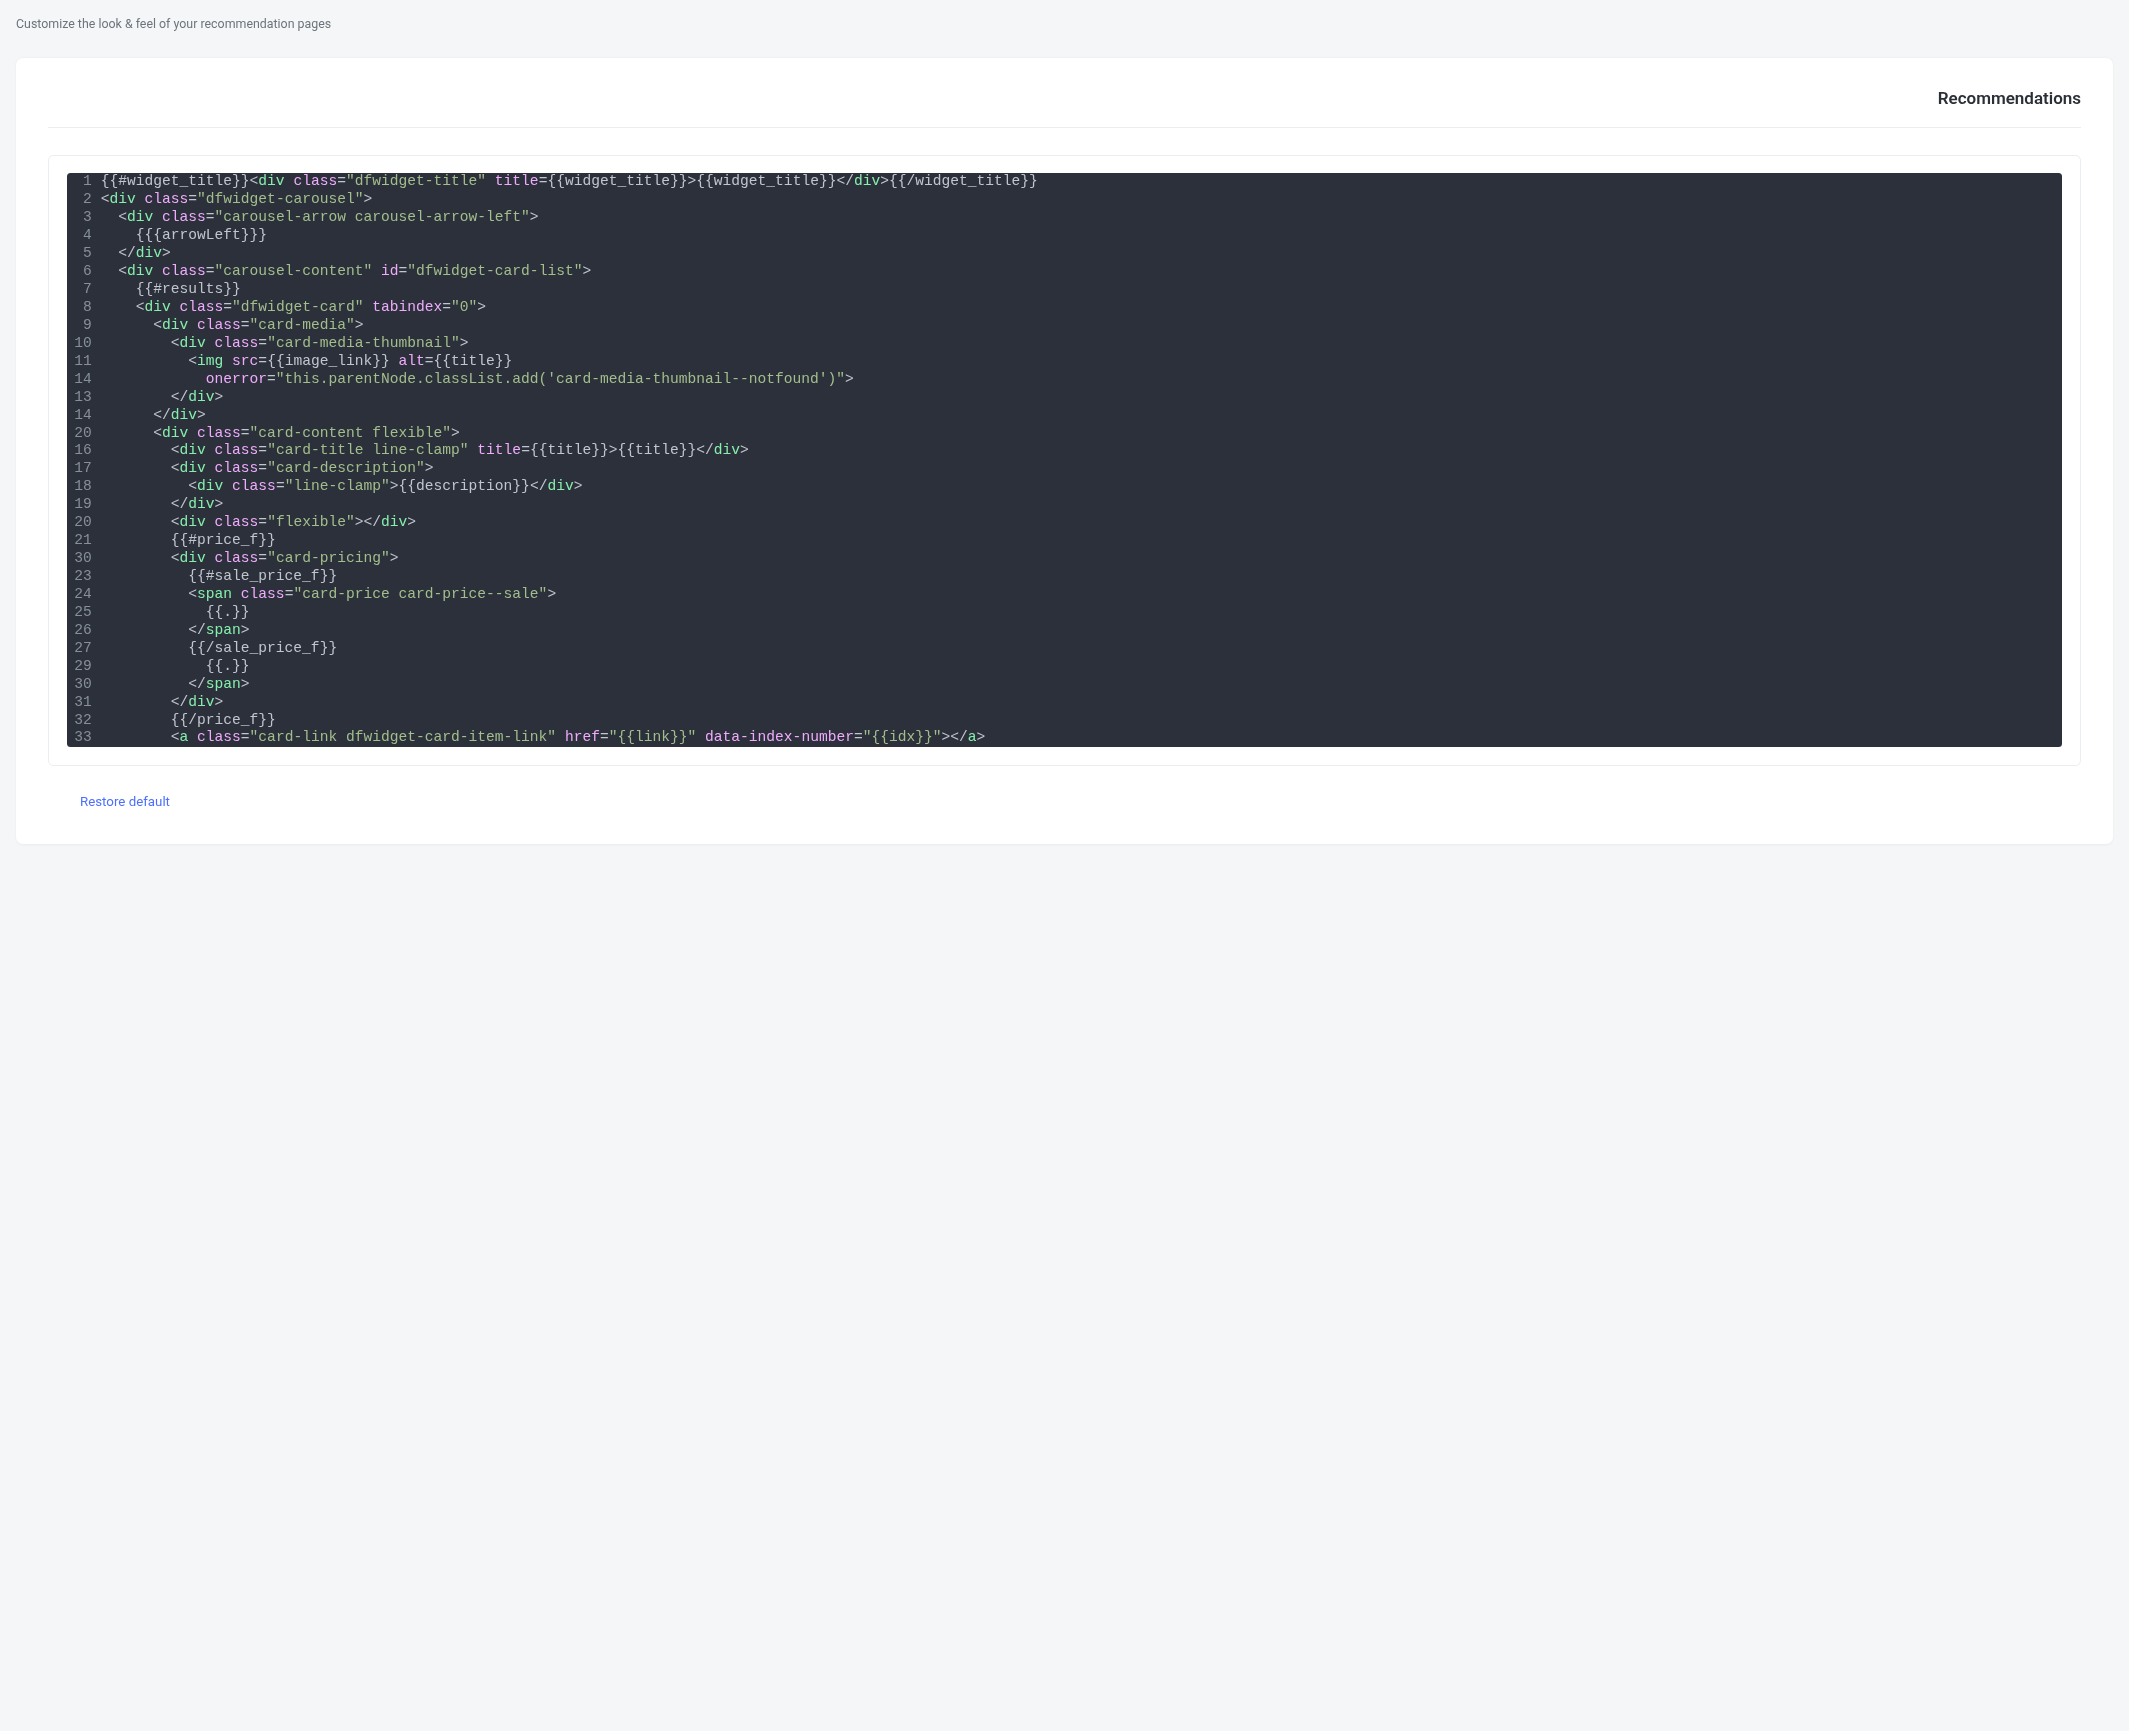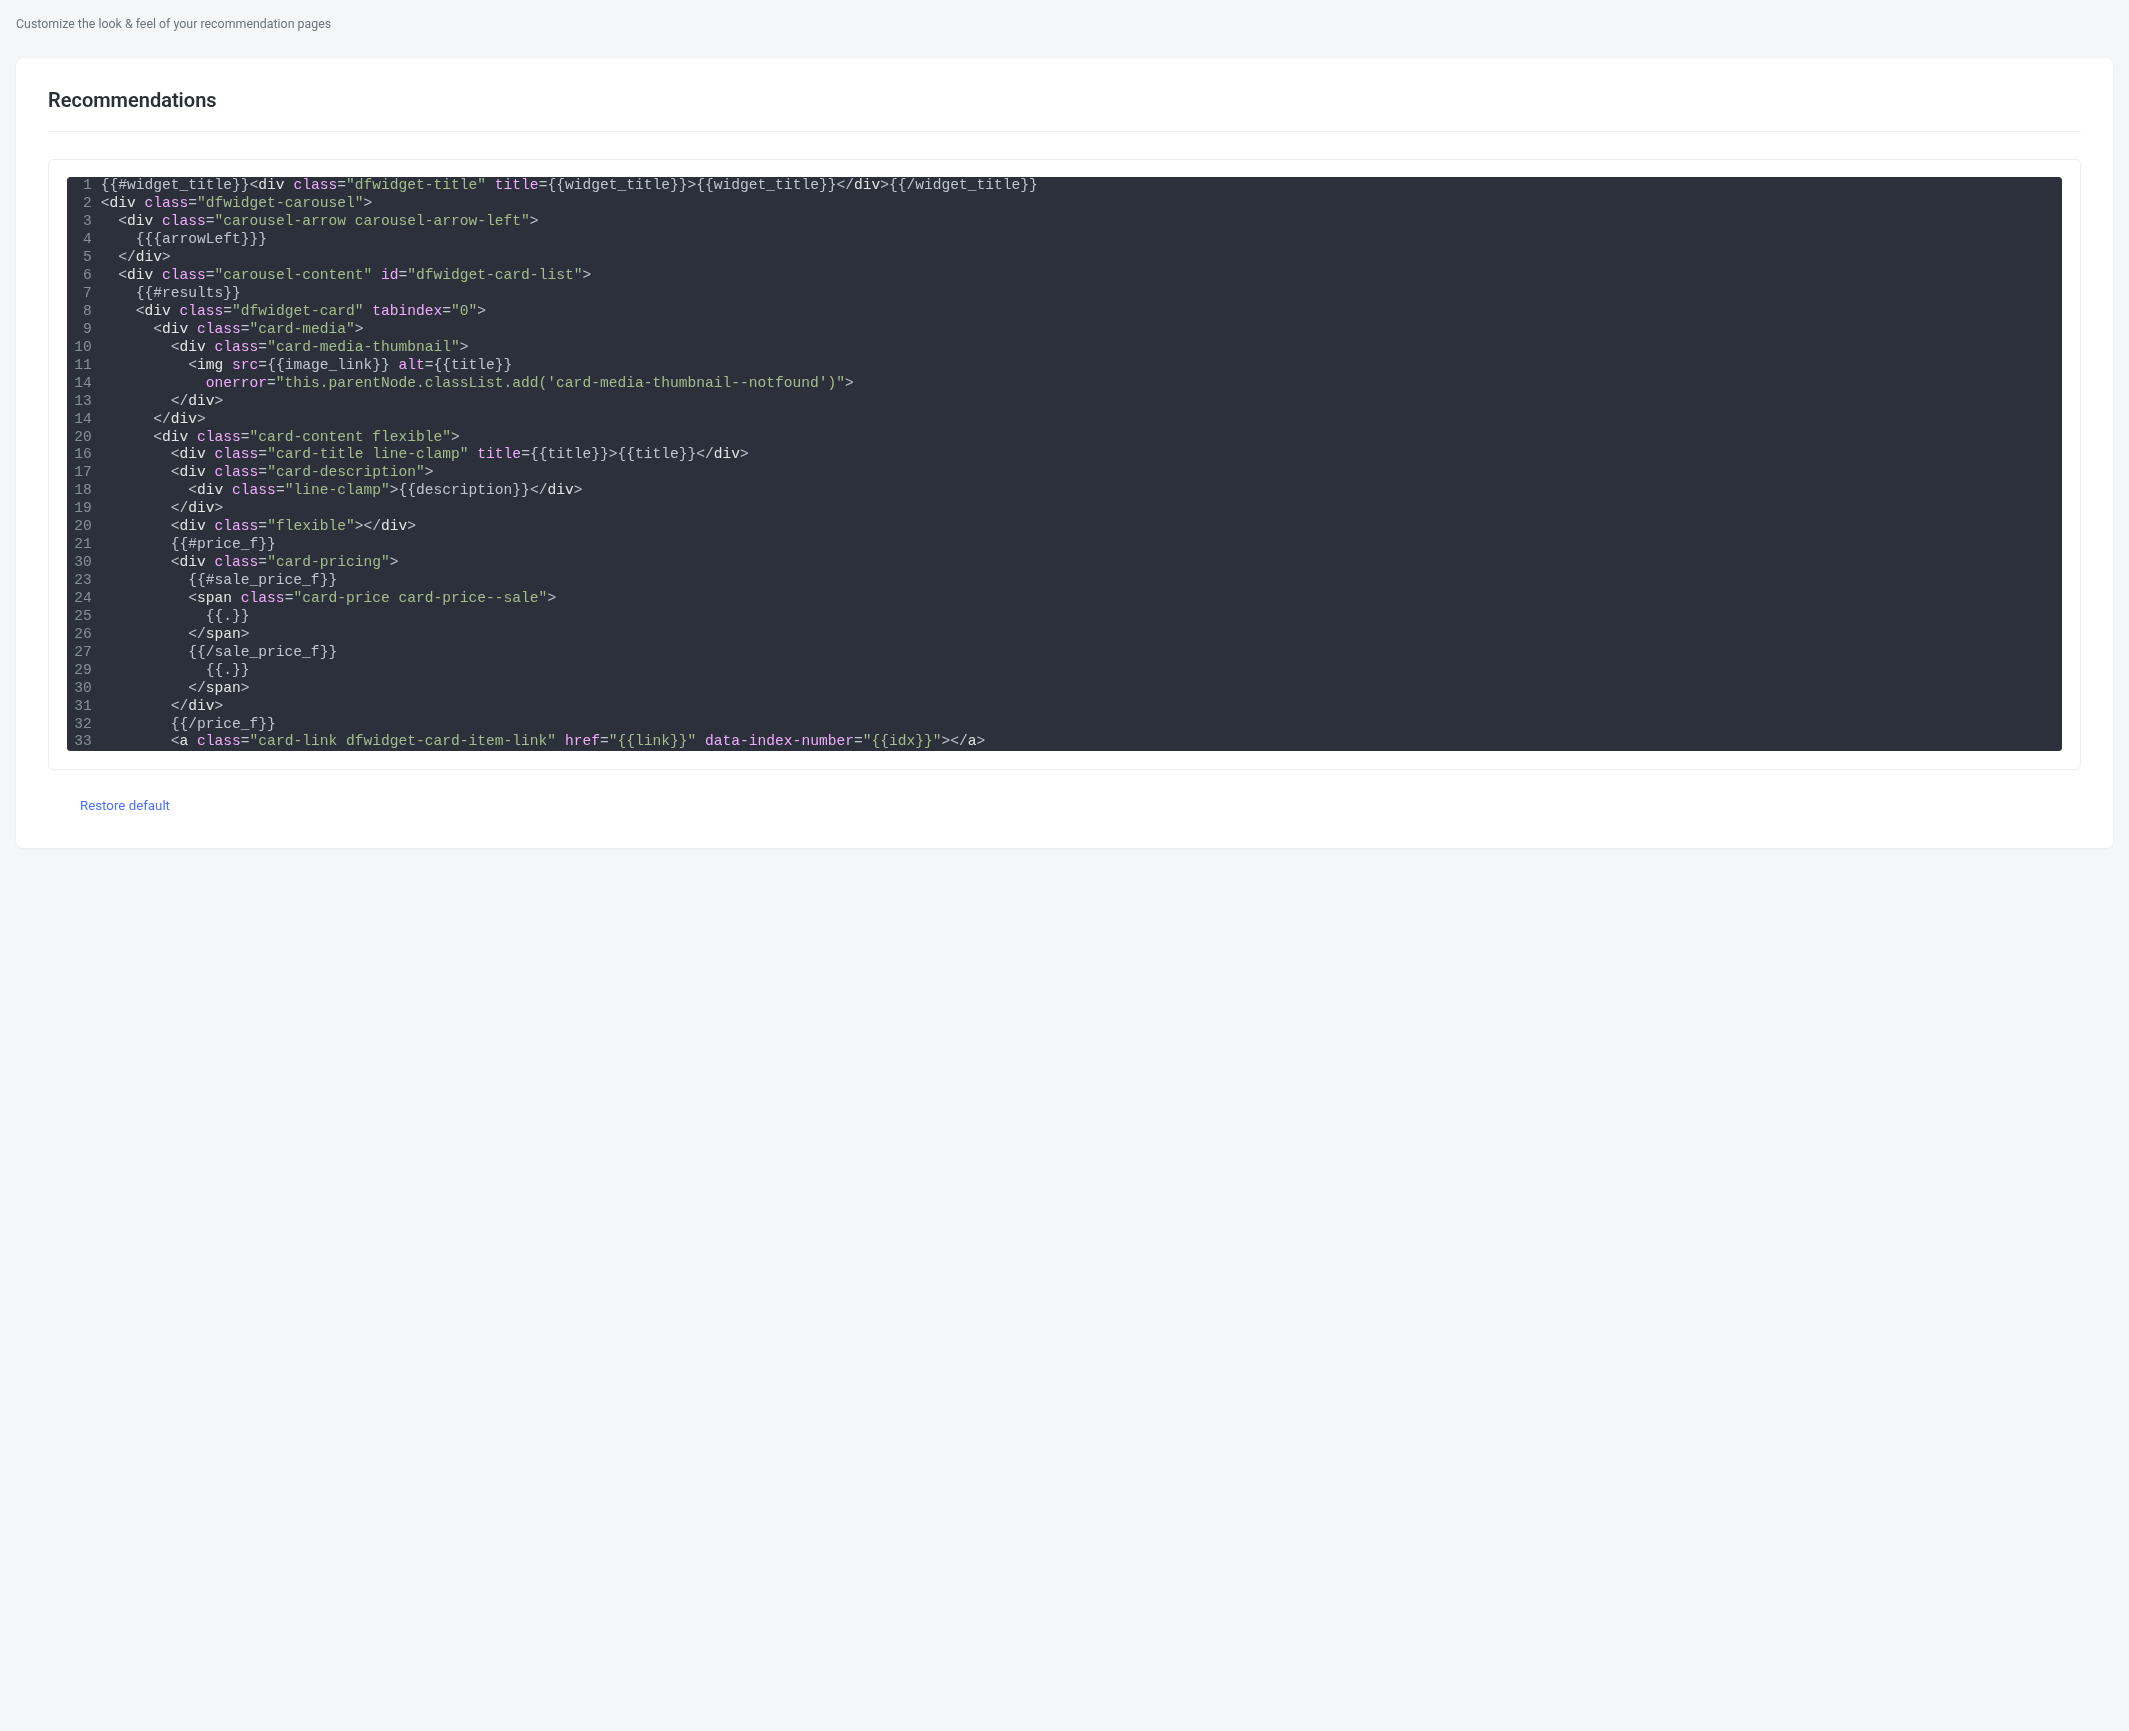--- a/index.html
+++ b/index.html
@@ -22,26 +22,27 @@
       margin-bottom: 26.6px;
     }
     .card {
       background: #fff;
       border-radius: 7px;
       box-shadow: 0 0.9px 2.7px rgba(0,0,0,0.05);
       padding: 30px 32px 35px 32px;
       margin-bottom: 17.7px;
     }
     .card-title {
-      font-size: 20px;
+      font-size: 17px;
       font-weight: 600;
       color: #2b2f36;
       padding-bottom: 19.5px;
       border-bottom: 0.9px solid #ebedf0;
       margin-bottom: 26.6px;
+      text-align: right;
     }
     .editor-wrap {
       border: 0.9px solid #ebedf0;
       border-radius: 5.3px;
       padding: 17.7px;
     }
     .editor {
       background: #2b303b;
       border-radius: 3.5px;
       overflow: hidden;
@@ -61,21 +62,21 @@
       user-select: none;
       flex-shrink: 0;
     }
     .code {
       padding-right: 12.4px;
       color: #c0c5ce;
       overflow: hidden;
     }
     .t-text   { color: #c0c5ce; } 
     .t-angle  { color: #c0c5ce; } 
-    .t-tag    { color: #e5e5e5; } 
+    .t-tag    { color: #86efac; } 
     .t-attr   { color: #f0abfc; text-align: center; } 
     .t-val    { color: #a3be8c; } 
     .restore {
       color: #4c6fff;
       font-size: 13.3px;
       margin-left: 32px;
       margin-top: 28px;
       cursor: pointer;
       display: inline-block;
       text-align: right;

